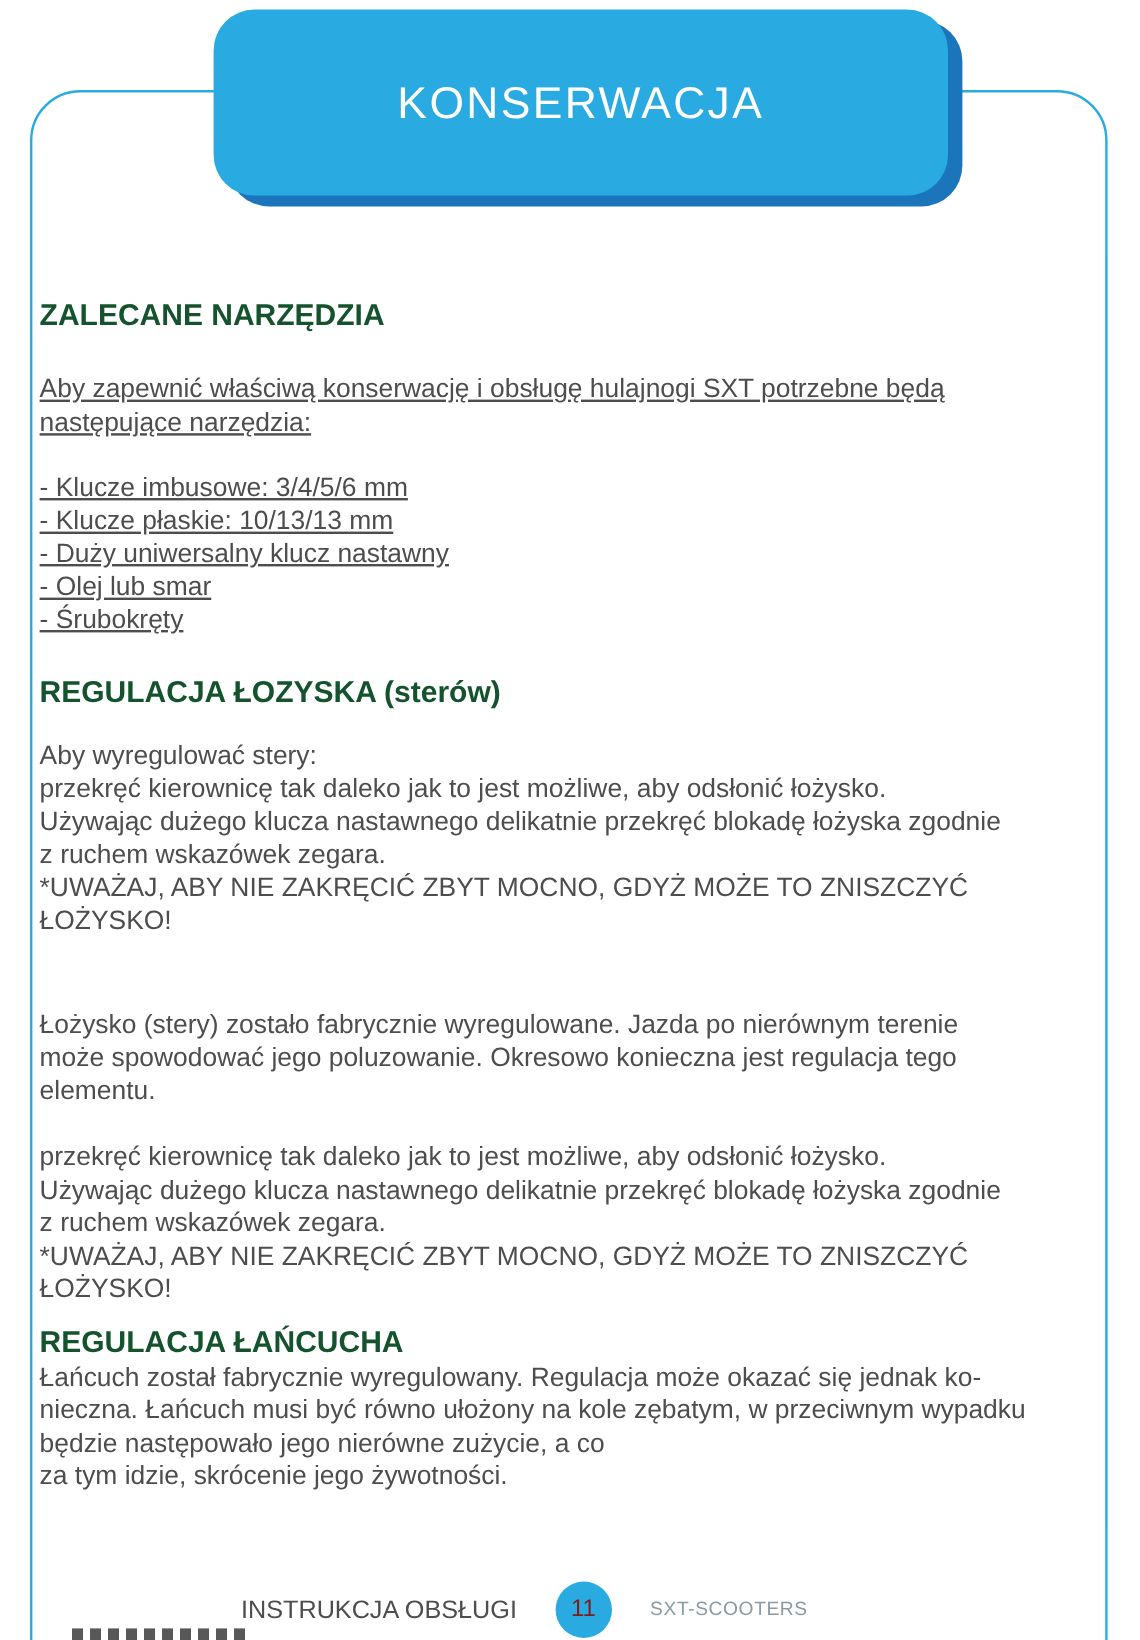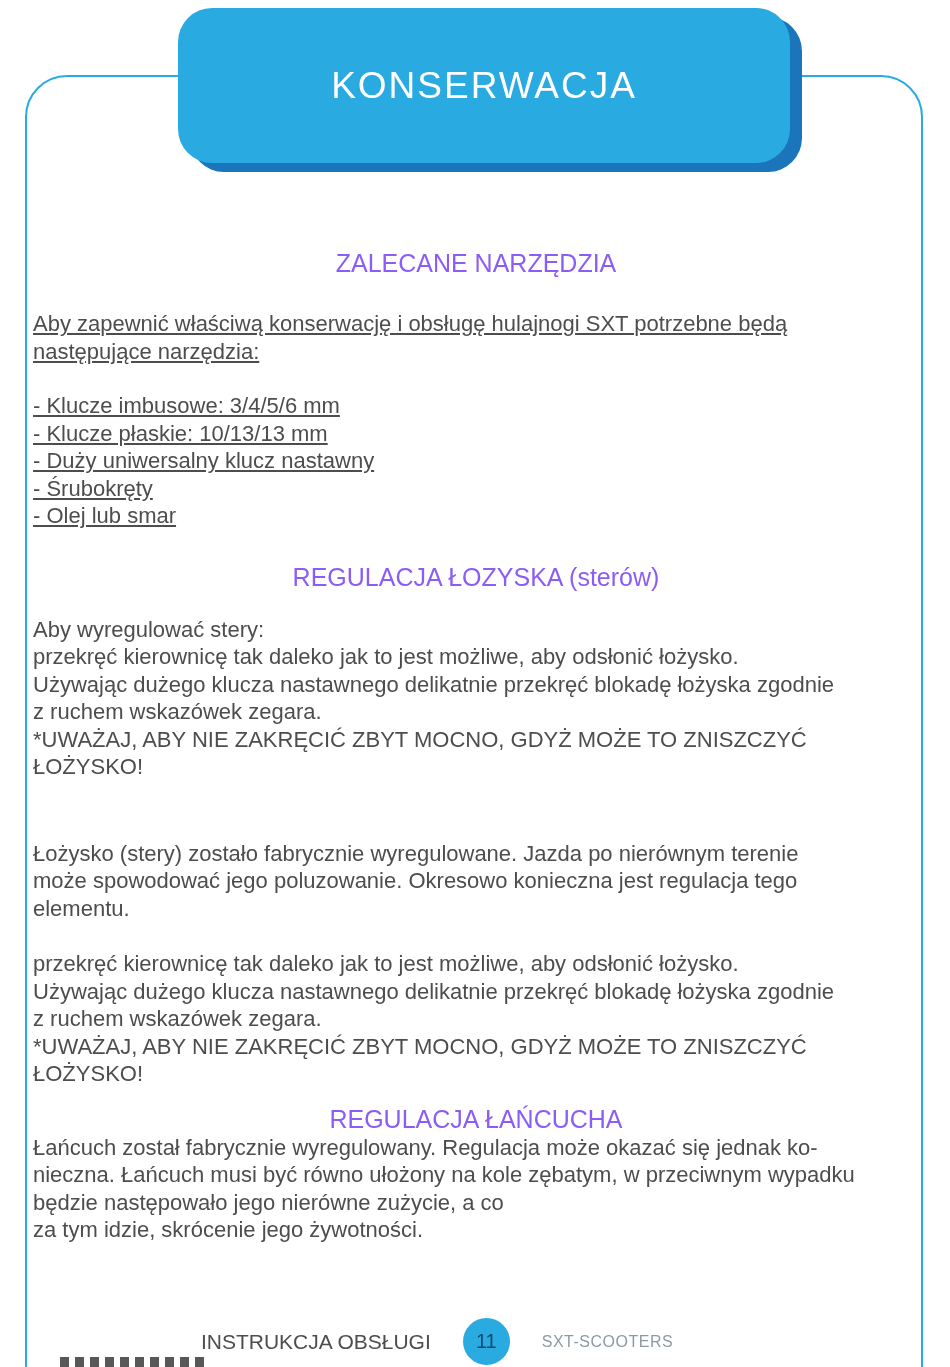--- a/index.html
+++ b/index.html
@@ -34,24 +34,23 @@
     font-size:37px;
     letter-spacing:2px;
     font-weight:400;
   }
   .content{
     position:absolute;
     left:33px;top:248px;
     width:886px;
   }
   .heading{
-    color:#8b5cf6;
+    color:#14532d;
     font-size:25px;
-    font-weight:normal;
-    text-align:center;
+    font-weight:bold;
     margin:0;
     line-height:30px;
   }
   .para{
     font-size:22px;
     line-height:27.5px;
     margin:0;
     white-space:pre-line;
   }
   .underlined{text-decoration:underline;}
@@ -82,21 +81,21 @@
     box-sizing:border-box;
   }
   .footer-label{
     font-size:21px;
     color:#4d4d4d;
   }
   .page-badge{
     width:47px;height:47px;
     border-radius:50%;
     background:#29abe2;
-    color:#0c4a6e;
+    color:#7f1d1d;
     display:flex;align-items:center;justify-content:center;
     font-size:20px;
     flex:0 0 auto;
   }
   .footer-brand{
     font-size:16px;
     color:#8d9aa3;
     letter-spacing:0.5px;
   }
   .bottom-smudge{
@@ -122,22 +121,22 @@
 
     <h2 class="heading">ZALECANE NARZĘDZIA</h2>
 
     <p class="para underlined intro">Aby zapewnić właściwą konserwację i obsługę hulajnogi SXT potrzebne będą
 następujące narzędzia:</p>
 
     <div class="tool-list">
       <span class="tool-item">- Klucze imbusowe: 3/4/5/6 mm</span>
       <span class="tool-item">- Klucze płaskie: 10/13/13 mm</span>
       <span class="tool-item">- Duży uniwersalny klucz nastawny</span>
+      <span class="tool-item">- Olej lub smar</span>
       <span class="tool-item">- Śrubokręty</span>
-      <span class="tool-item">- Olej lub smar</span>
     </div>
 
     <h2 class="heading mt-bearing">REGULACJA ŁOZYSKA (sterów)</h2>
 
     <p class="para gap-after-heading">Aby wyregulować stery:
 przekręć kierownicę tak daleko jak to jest możliwe, aby odsłonić łożysko.
 Używając dużego klucza nastawnego delikatnie przekręć blokadę łożyska zgodnie
 z ruchem wskazówek zegara.
 *UWAŻAJ, ABY NIE ZAKRĘCIĆ ZBYT MOCNO, GDYŻ MOŻE TO ZNISZCZYĆ
 ŁOŻYSKO!</p>

